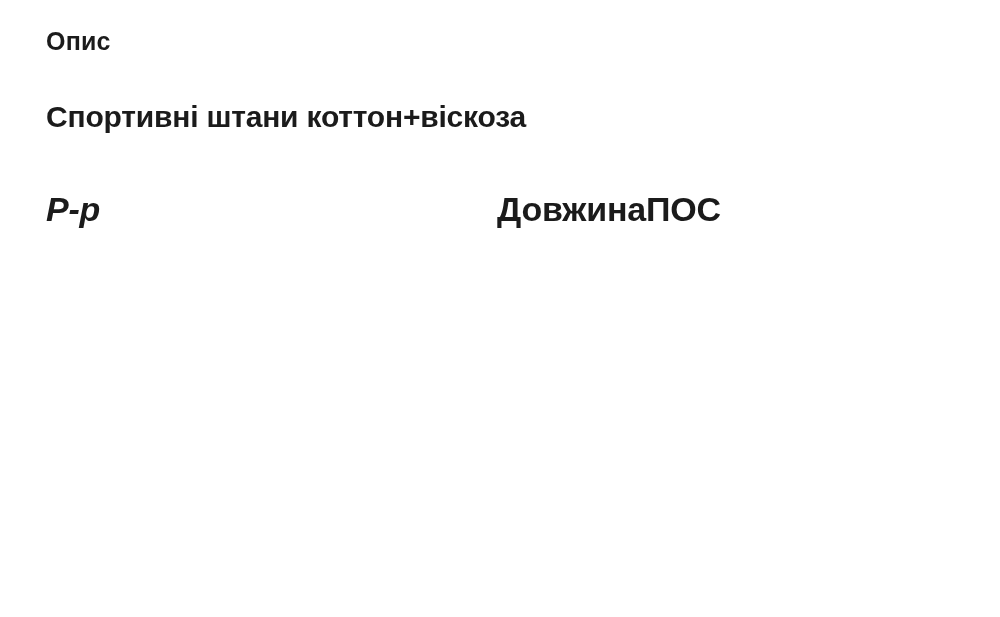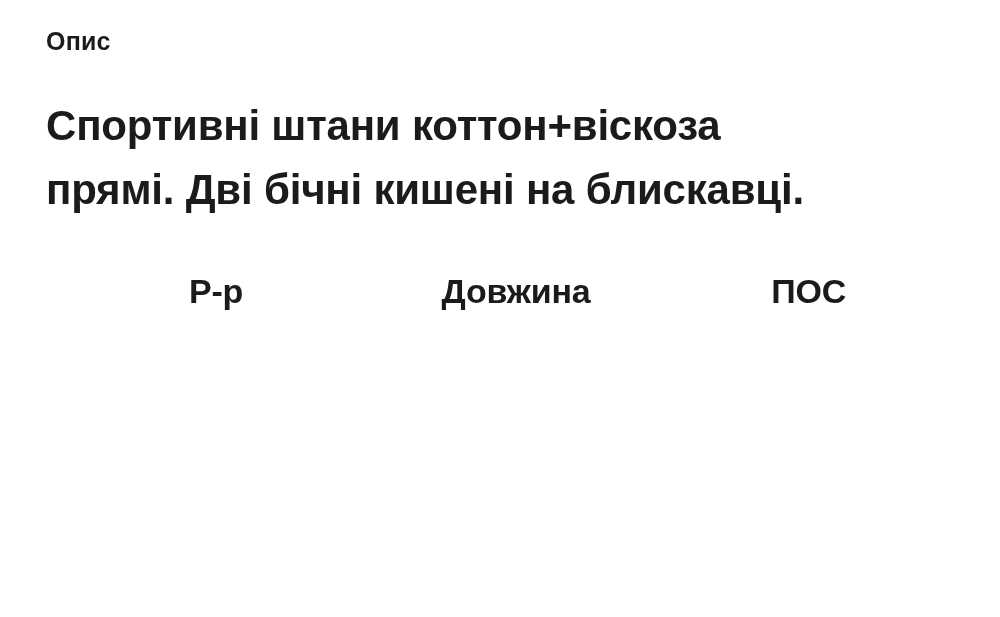--- a/index.html
+++ b/index.html
@@ -22,21 +22,21 @@
     padding: 26px 44px 0 46px;
   }
   .section-title {
     font-size: 25px;
     font-weight: bold;
     letter-spacing: 0.2px;
     line-height: 1.2;
     margin: 0 0 38px 0;
   }
   .description {
-    font-size: 42px;
+    font-size: 30px;
     font-weight: bold;
     line-height: 1.52;
     letter-spacing: -0.2px;
     margin: 0 0 34px 0;
     max-width: 900px;
   }
   .description .line {
     display: block;
     white-space: nowrap;
   }
@@ -51,42 +51,42 @@
   .size-table td {
     padding: 16px 0 18px 0;
     border: 0;
     white-space: nowrap;
   }
   .size-table th {
     font-weight: bold;
   }
   .col-size {
     width: 340px;
-    text-align: center;
+    text-align: left;
+    font-style: italic;
   }
   .col-len {
     width: 260px;
-    text-align: center;
+    text-align: right;
   }
   .col-pos {
     width: 200px;
-    text-align: right;
+    text-align: left;
   }
   .size-table thead th.col-size { padding-left: 0; }
 </style>
 </head>
 <body>
 
 <div class="page">
 
   <h2 class="section-title">Опис</h2>
 
   <p class="description">
     <span class="line">Спортивні штани коттон+віскоза</span>
-    <span class="line">прямі. Дві бічні кишені на блискавці.</span>
   </p>
 
   <table class="size-table">
     <thead>
       <tr>
         <th class="col-size">Р-р</th>
         <th class="col-len">Довжина</th>
         <th class="col-pos">ПОС</th>
       </tr>
     </thead>

